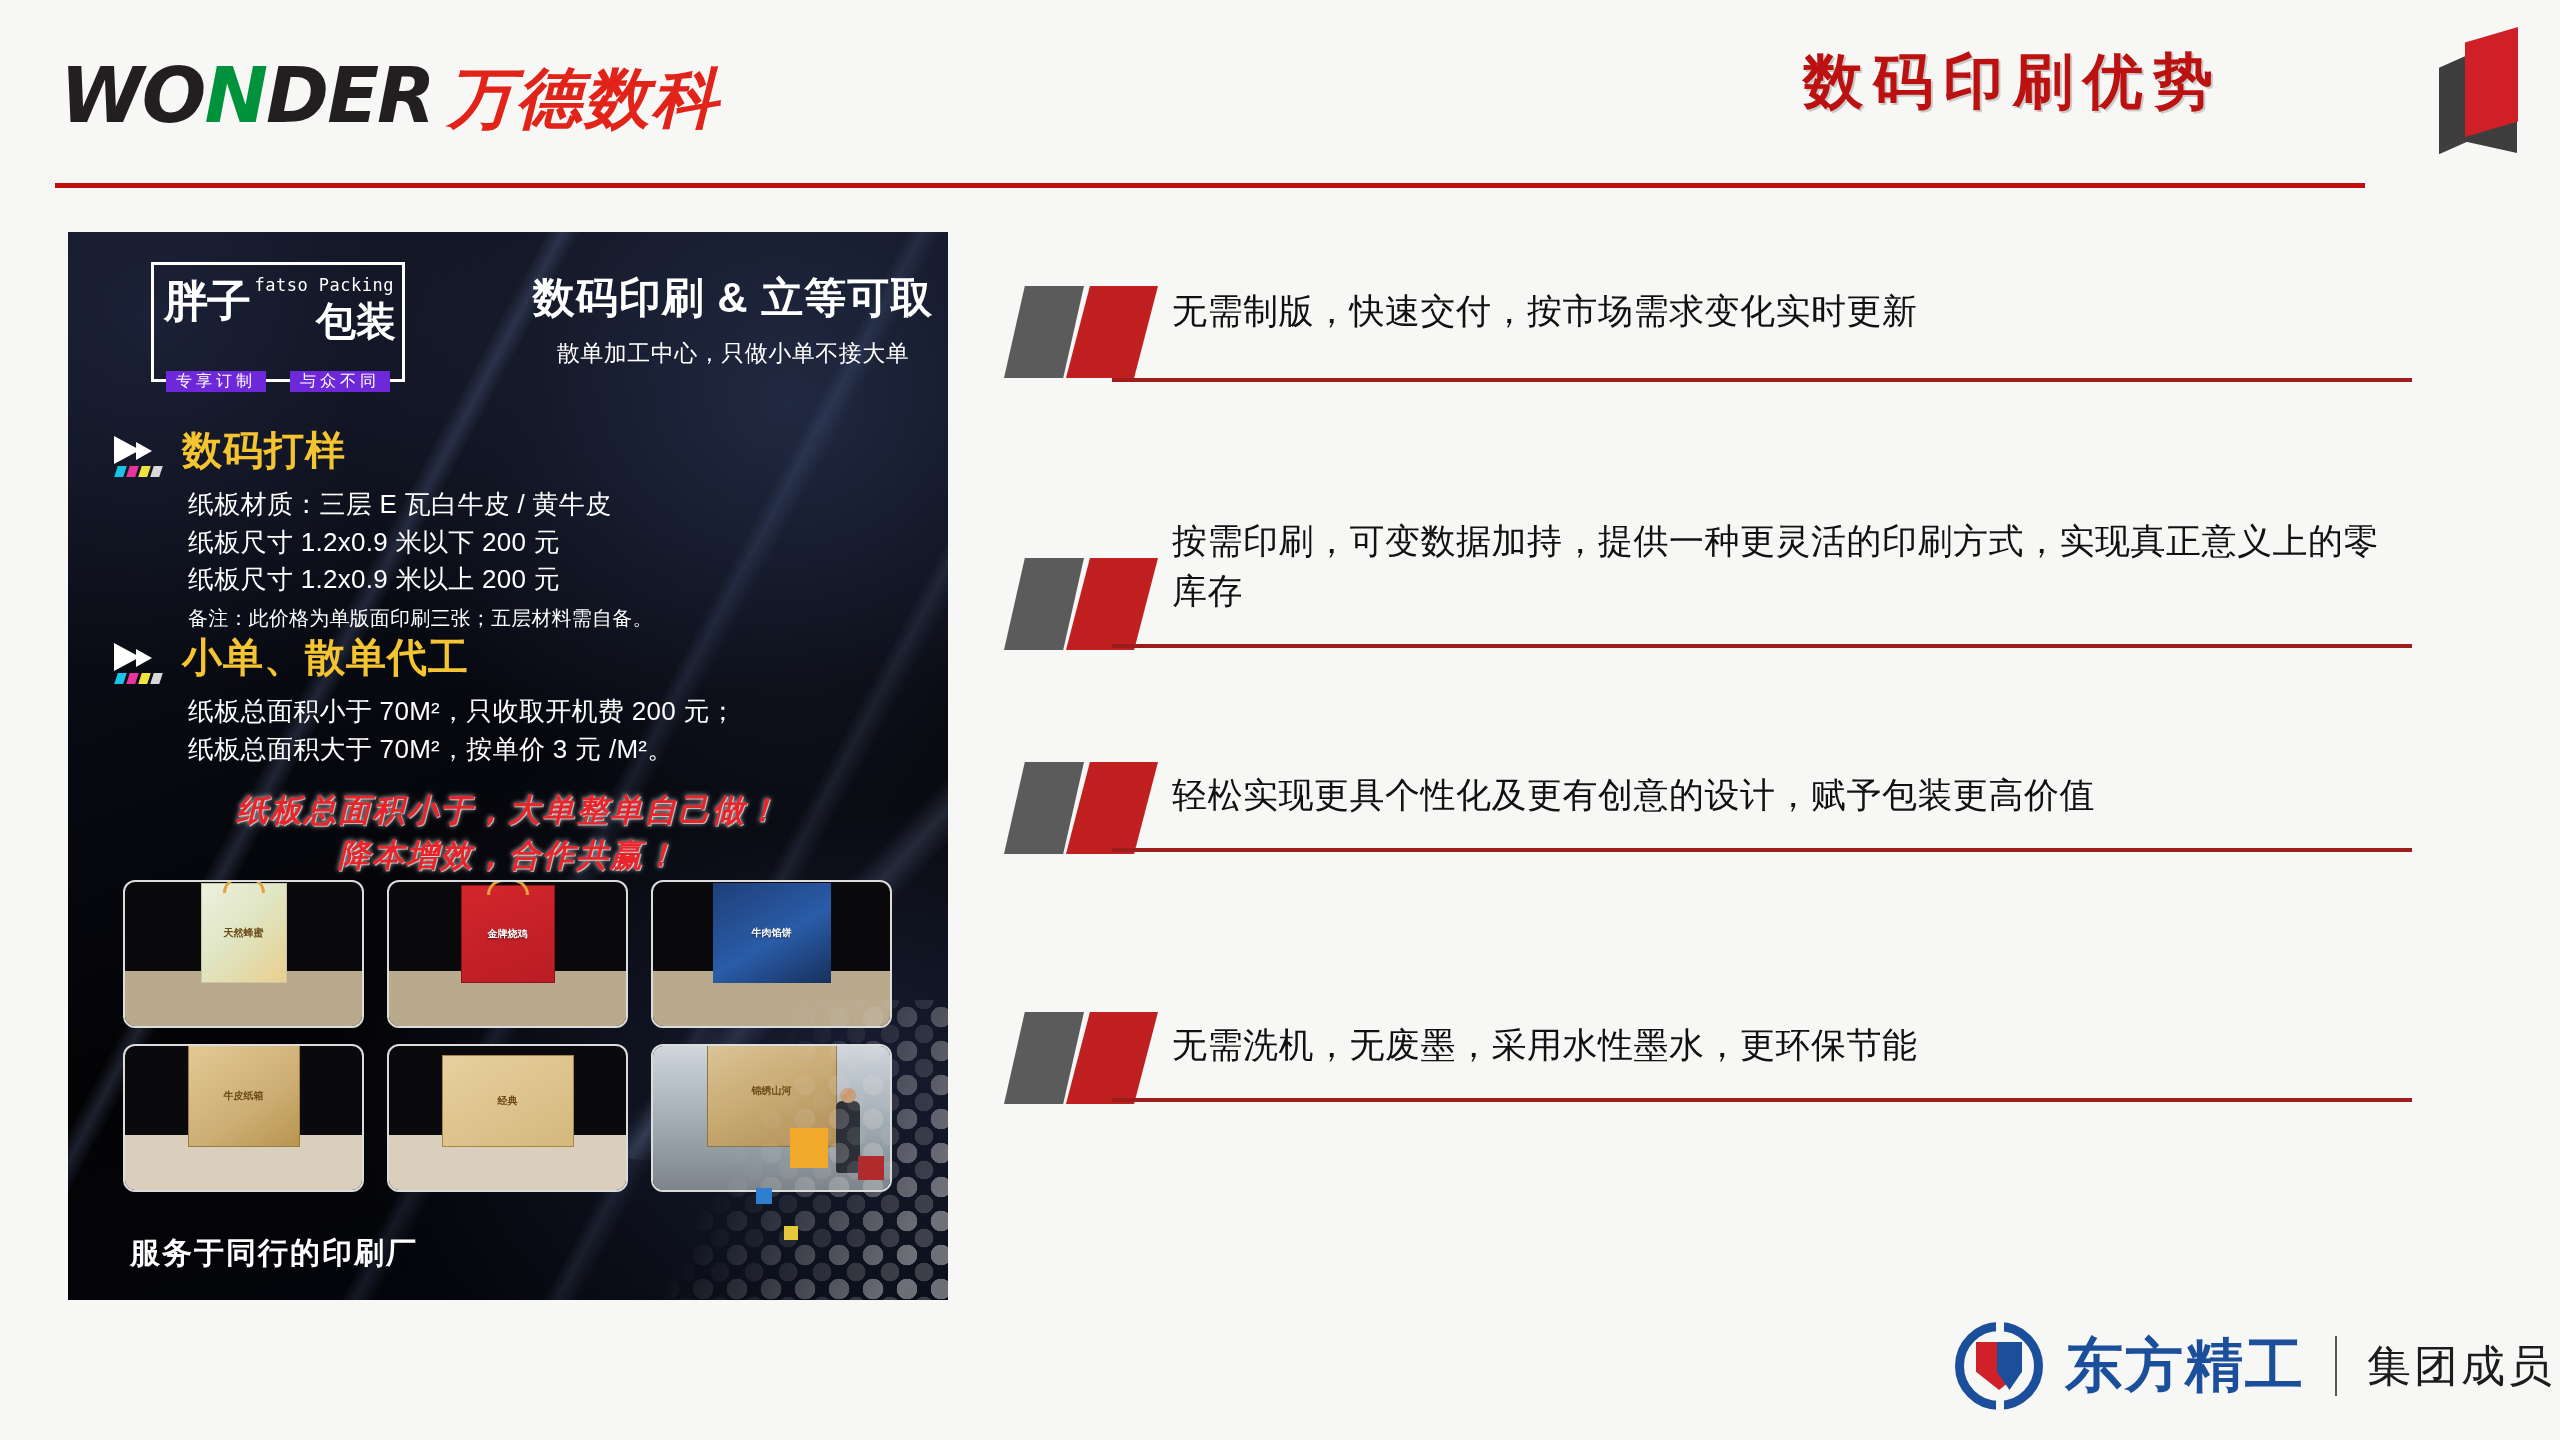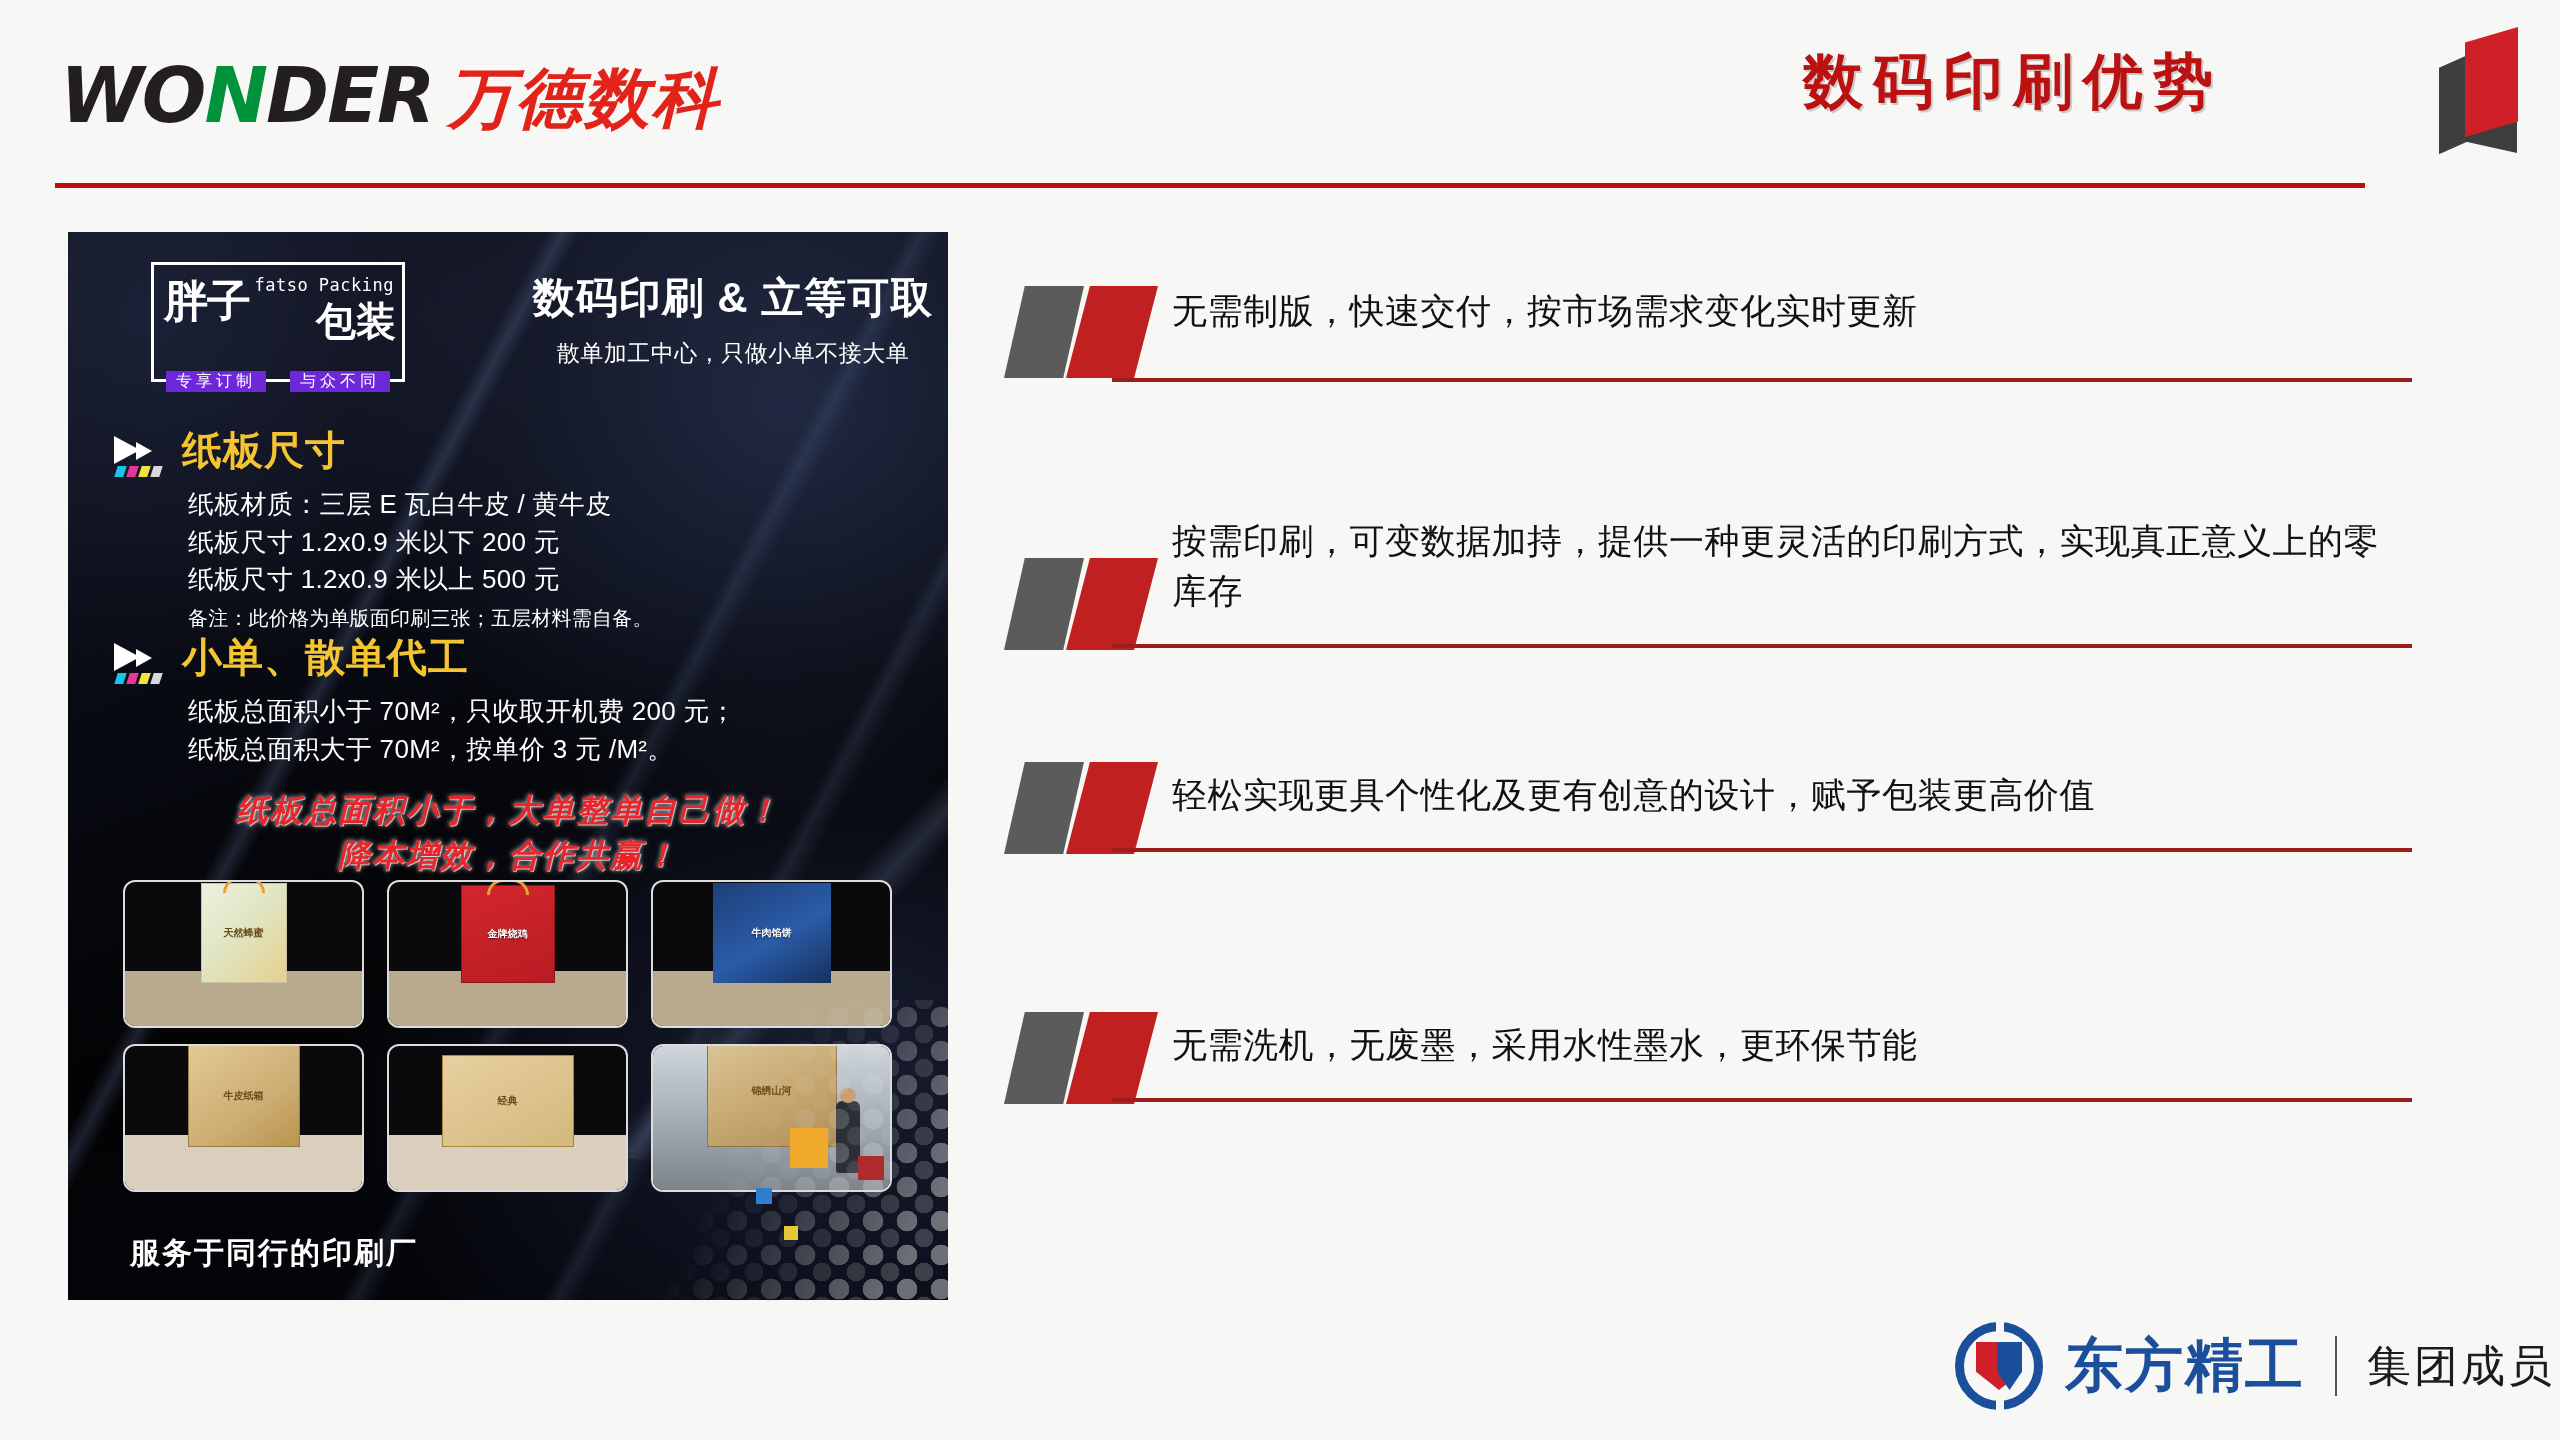--- a/index.html
+++ b/index.html
@@ -254,25 +254,25 @@
       <div class="sec-arrow">
         <div class="a1"></div>
         <div class="a2"></div>
         <div class="dots">
           <i style="background:#19c3e8"></i>
           <i style="background:#e8359b"></i>
           <i style="background:#f2e23d"></i>
           <i style="background:#d8d8d8"></i>
         </div>
       </div>
-      <div class="sec-title">纸板尺寸</div>
+      <div class="sec-title">数码打样</div>
       <div class="sec-lines">
         <div>纸板材质：三层 E 瓦白牛皮 / 黄牛皮</div>
         <div>纸板尺寸 1.2x0.9 米以下 200 元</div>
-        <div>纸板尺寸 1.2x0.9 米以上 500 元</div>
+        <div>纸板尺寸 1.2x0.9 米以上 200 元</div>
       </div>
       <div class="sec-note">备注：此价格为单版面印刷三张；五层材料需自备。</div>
     </div>
 
     <div class="sec" style="top:405px;">
       <div class="sec-arrow">
         <div class="a1"></div>
         <div class="a2"></div>
         <div class="dots">
           <i style="background:#19c3e8"></i>

